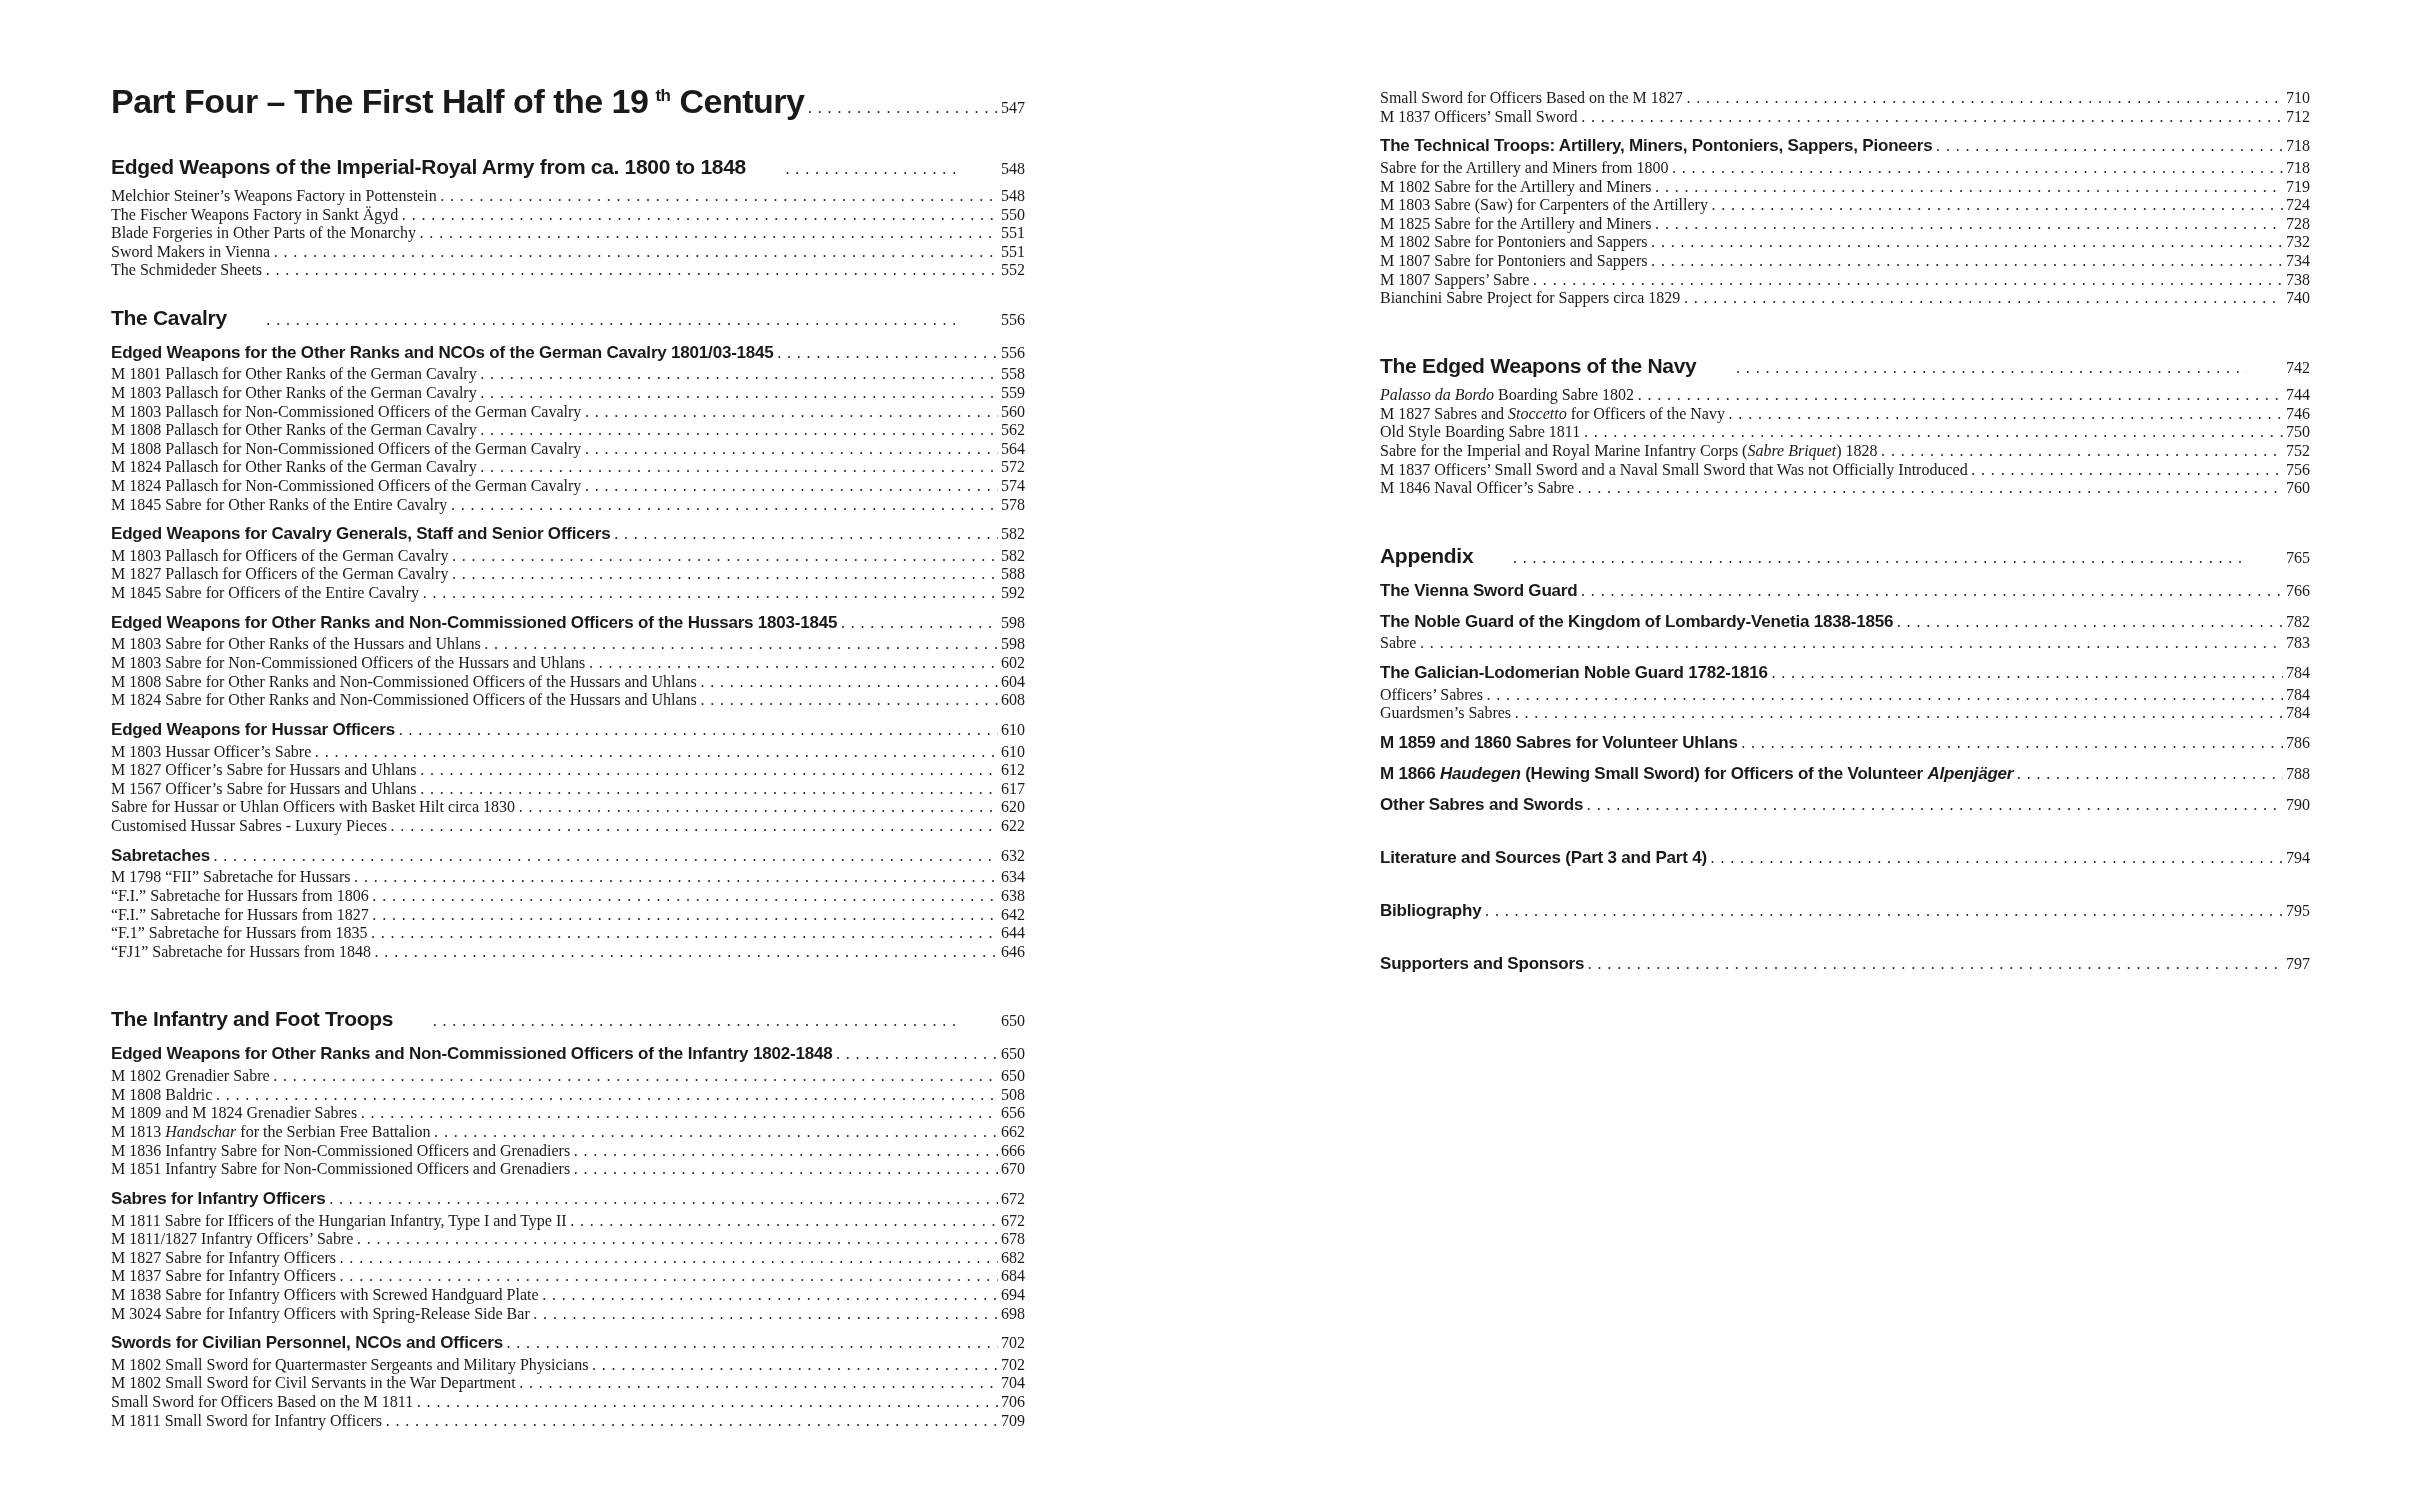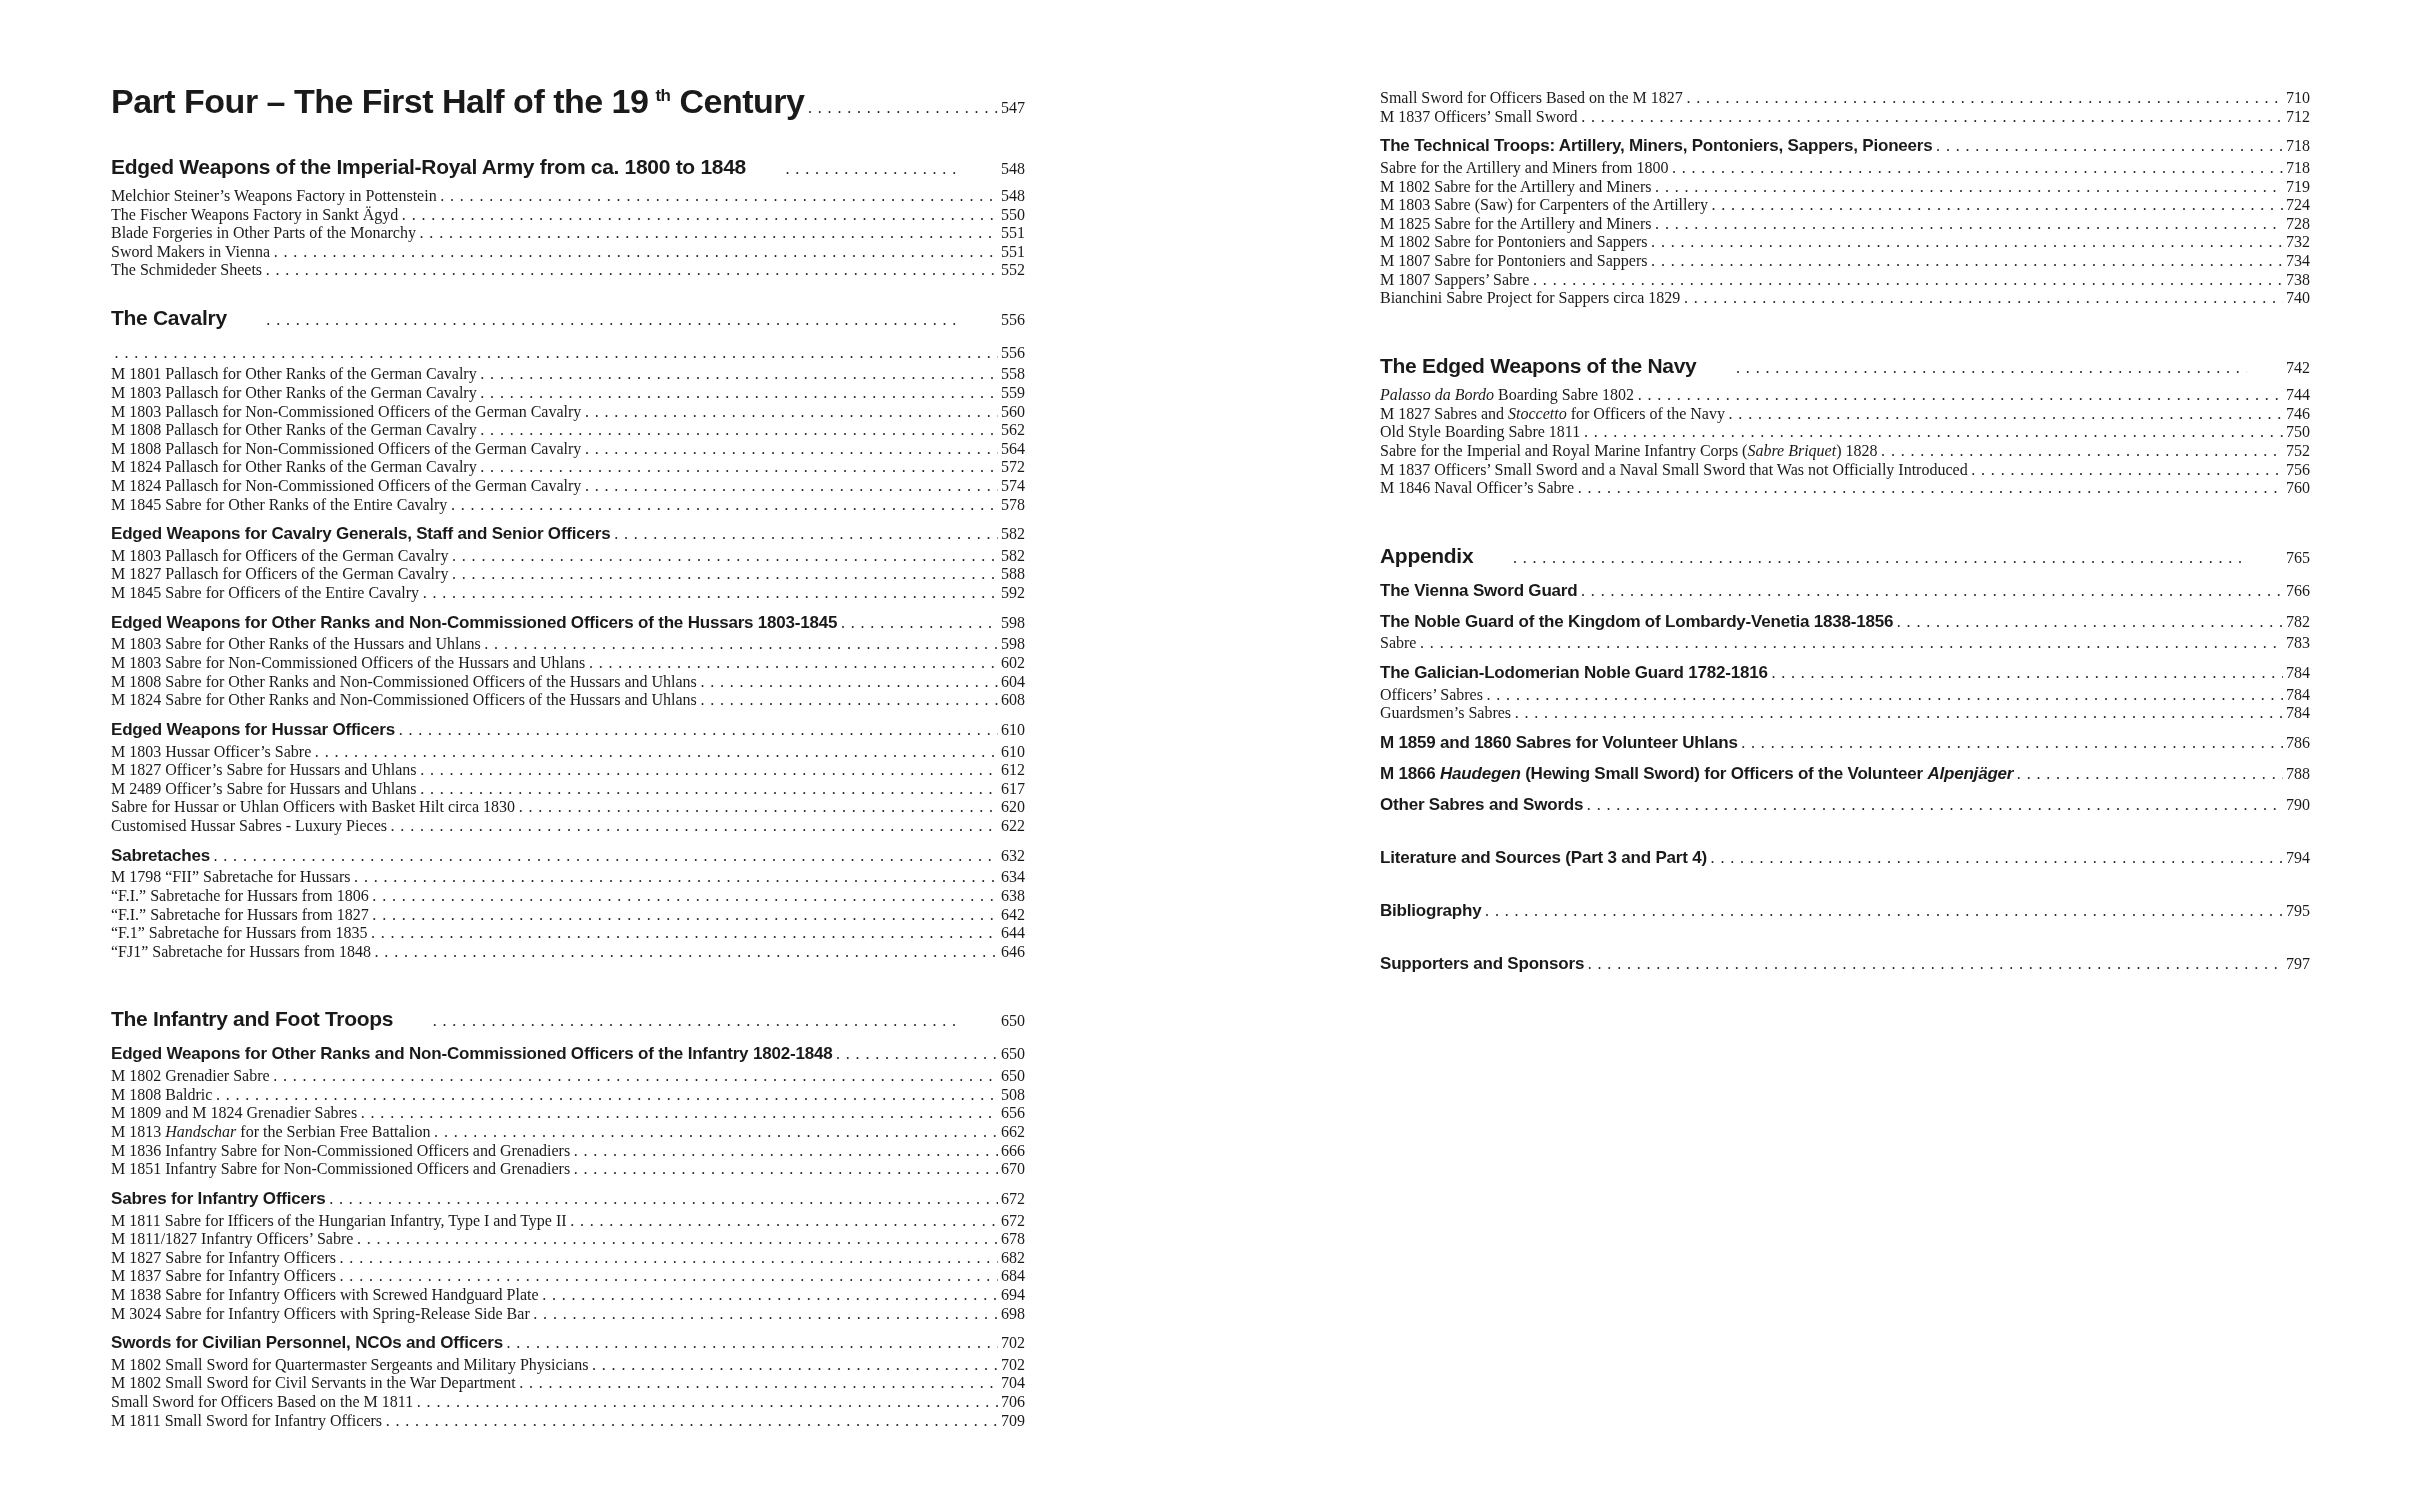--- a/index.html
+++ b/index.html
@@ -138,20 +138,21 @@
         <span class="label"><span>The Schmideder Sheets</span></span>
         <span class="dots">. . . . . . . . . . . . . . . . . . . . . . . . . . . . . . . . . . . . . . . . . . . . . . . . . . . . . . . . . . . . . . . . . . . . . . . . . . . . . . . . . . . . . . . . . . . . . . . . . . . . . . . . . . . . . . . . . . . . . . . . . . . . . . . . . . . . . . . . . . . . . . . . . . . . . . . . . . . . . . . . . . . . . . . . . . . . . . . . . . . . . . . . . . . . . . . . . . . . . . . . . . . . . . . . . . . . . . . . . . . . </span>
         <span class="pg">552</span>
       </div>
       <div class="row h1">
         <span class="label"><span>The Cavalry</span></span>
         <span class="dots">. . . . . . . . . . . . . . . . . . . . . . . . . . . . . . . . . . . . . . . . . . . . . . . . . . . . . . . . . . . . . . . . . . . . . . . . . . . . . . . . . . . . . . . . . . . . . . . . . . . . . . . . . . . . . . . . . . . . . . . . . . . . . . . . . . . . . . . . . . . . . . . . . . . . . . . . . . . . . . . . . . . . . . . . . . . . . . . . . . . . . . . . . . . . . . . . . . . . . . . . . . . . . . . . . . . . . . . . . . . . </span>
         <span class="pg">556</span>
       </div>
       <div class="row h2">
+        <span class="label"><span>Edged Weapons for the Other Ranks and NCOs of the German Cavalry 1801/03-1845</span></span>
         <span class="dots">. . . . . . . . . . . . . . . . . . . . . . . . . . . . . . . . . . . . . . . . . . . . . . . . . . . . . . . . . . . . . . . . . . . . . . . . . . . . . . . . . . . . . . . . . . . . . . . . . . . . . . . . . . . . . . . . . . . . . . . . . . . . . . . . . . . . . . . . . . . . . . . . . . . . . . . . . . . . . . . . . . . . . . . . . . . . . . . . . . . . . . . . . . . . . . . . . . . . . . . . . . . . . . . . . . . . . . . . . . . . </span>
         <span class="pg">556</span>
       </div>
       <div class="row e">
         <span class="label"><span>M 1801 Pallasch for Other Ranks of the German Cavalry</span></span>
         <span class="dots">. . . . . . . . . . . . . . . . . . . . . . . . . . . . . . . . . . . . . . . . . . . . . . . . . . . . . . . . . . . . . . . . . . . . . . . . . . . . . . . . . . . . . . . . . . . . . . . . . . . . . . . . . . . . . . . . . . . . . . . . . . . . . . . . . . . . . . . . . . . . . . . . . . . . . . . . . . . . . . . . . . . . . . . . . . . . . . . . . . . . . . . . . . . . . . . . . . . . . . . . . . . . . . . . . . . . . . . . . . . . </span>
         <span class="pg">558</span>
       </div>
       <div class="row e">
         <span class="label"><span>M 1803 Pallasch for Other Ranks of the German Cavalry</span></span>
@@ -242,21 +243,21 @@
         <span class="label"><span>M 1803 Hussar Officer’s Sabre</span></span>
         <span class="dots">. . . . . . . . . . . . . . . . . . . . . . . . . . . . . . . . . . . . . . . . . . . . . . . . . . . . . . . . . . . . . . . . . . . . . . . . . . . . . . . . . . . . . . . . . . . . . . . . . . . . . . . . . . . . . . . . . . . . . . . . . . . . . . . . . . . . . . . . . . . . . . . . . . . . . . . . . . . . . . . . . . . . . . . . . . . . . . . . . . . . . . . . . . . . . . . . . . . . . . . . . . . . . . . . . . . . . . . . . . . . </span>
         <span class="pg">610</span>
       </div>
       <div class="row e">
         <span class="label"><span>M 1827 Officer’s Sabre for Hussars and Uhlans</span></span>
         <span class="dots">. . . . . . . . . . . . . . . . . . . . . . . . . . . . . . . . . . . . . . . . . . . . . . . . . . . . . . . . . . . . . . . . . . . . . . . . . . . . . . . . . . . . . . . . . . . . . . . . . . . . . . . . . . . . . . . . . . . . . . . . . . . . . . . . . . . . . . . . . . . . . . . . . . . . . . . . . . . . . . . . . . . . . . . . . . . . . . . . . . . . . . . . . . . . . . . . . . . . . . . . . . . . . . . . . . . . . . . . . . . . </span>
         <span class="pg">612</span>
       </div>
       <div class="row e">
-        <span class="label"><span>M 2489 Officer’s Sabre for Hussars and Uhlans</span></span>
+        <span class="label"><span>M 1567 Officer’s Sabre for Hussars and Uhlans</span></span>
         <span class="dots">. . . . . . . . . . . . . . . . . . . . . . . . . . . . . . . . . . . . . . . . . . . . . . . . . . . . . . . . . . . . . . . . . . . . . . . . . . . . . . . . . . . . . . . . . . . . . . . . . . . . . . . . . . . . . . . . . . . . . . . . . . . . . . . . . . . . . . . . . . . . . . . . . . . . . . . . . . . . . . . . . . . . . . . . . . . . . . . . . . . . . . . . . . . . . . . . . . . . . . . . . . . . . . . . . . . . . . . . . . . . </span>
         <span class="pg">617</span>
       </div>
       <div class="row e">
         <span class="label"><span>Sabre for Hussar or Uhlan Officers with Basket Hilt circa 1830</span></span>
         <span class="dots">. . . . . . . . . . . . . . . . . . . . . . . . . . . . . . . . . . . . . . . . . . . . . . . . . . . . . . . . . . . . . . . . . . . . . . . . . . . . . . . . . . . . . . . . . . . . . . . . . . . . . . . . . . . . . . . . . . . . . . . . . . . . . . . . . . . . . . . . . . . . . . . . . . . . . . . . . . . . . . . . . . . . . . . . . . . . . . . . . . . . . . . . . . . . . . . . . . . . . . . . . . . . . . . . . . . . . . . . . . . . </span>
         <span class="pg">620</span>
       </div>
       <div class="row e">
         <span class="label"><span>Customised Hussar Sabres - Luxury Pieces</span></span>

